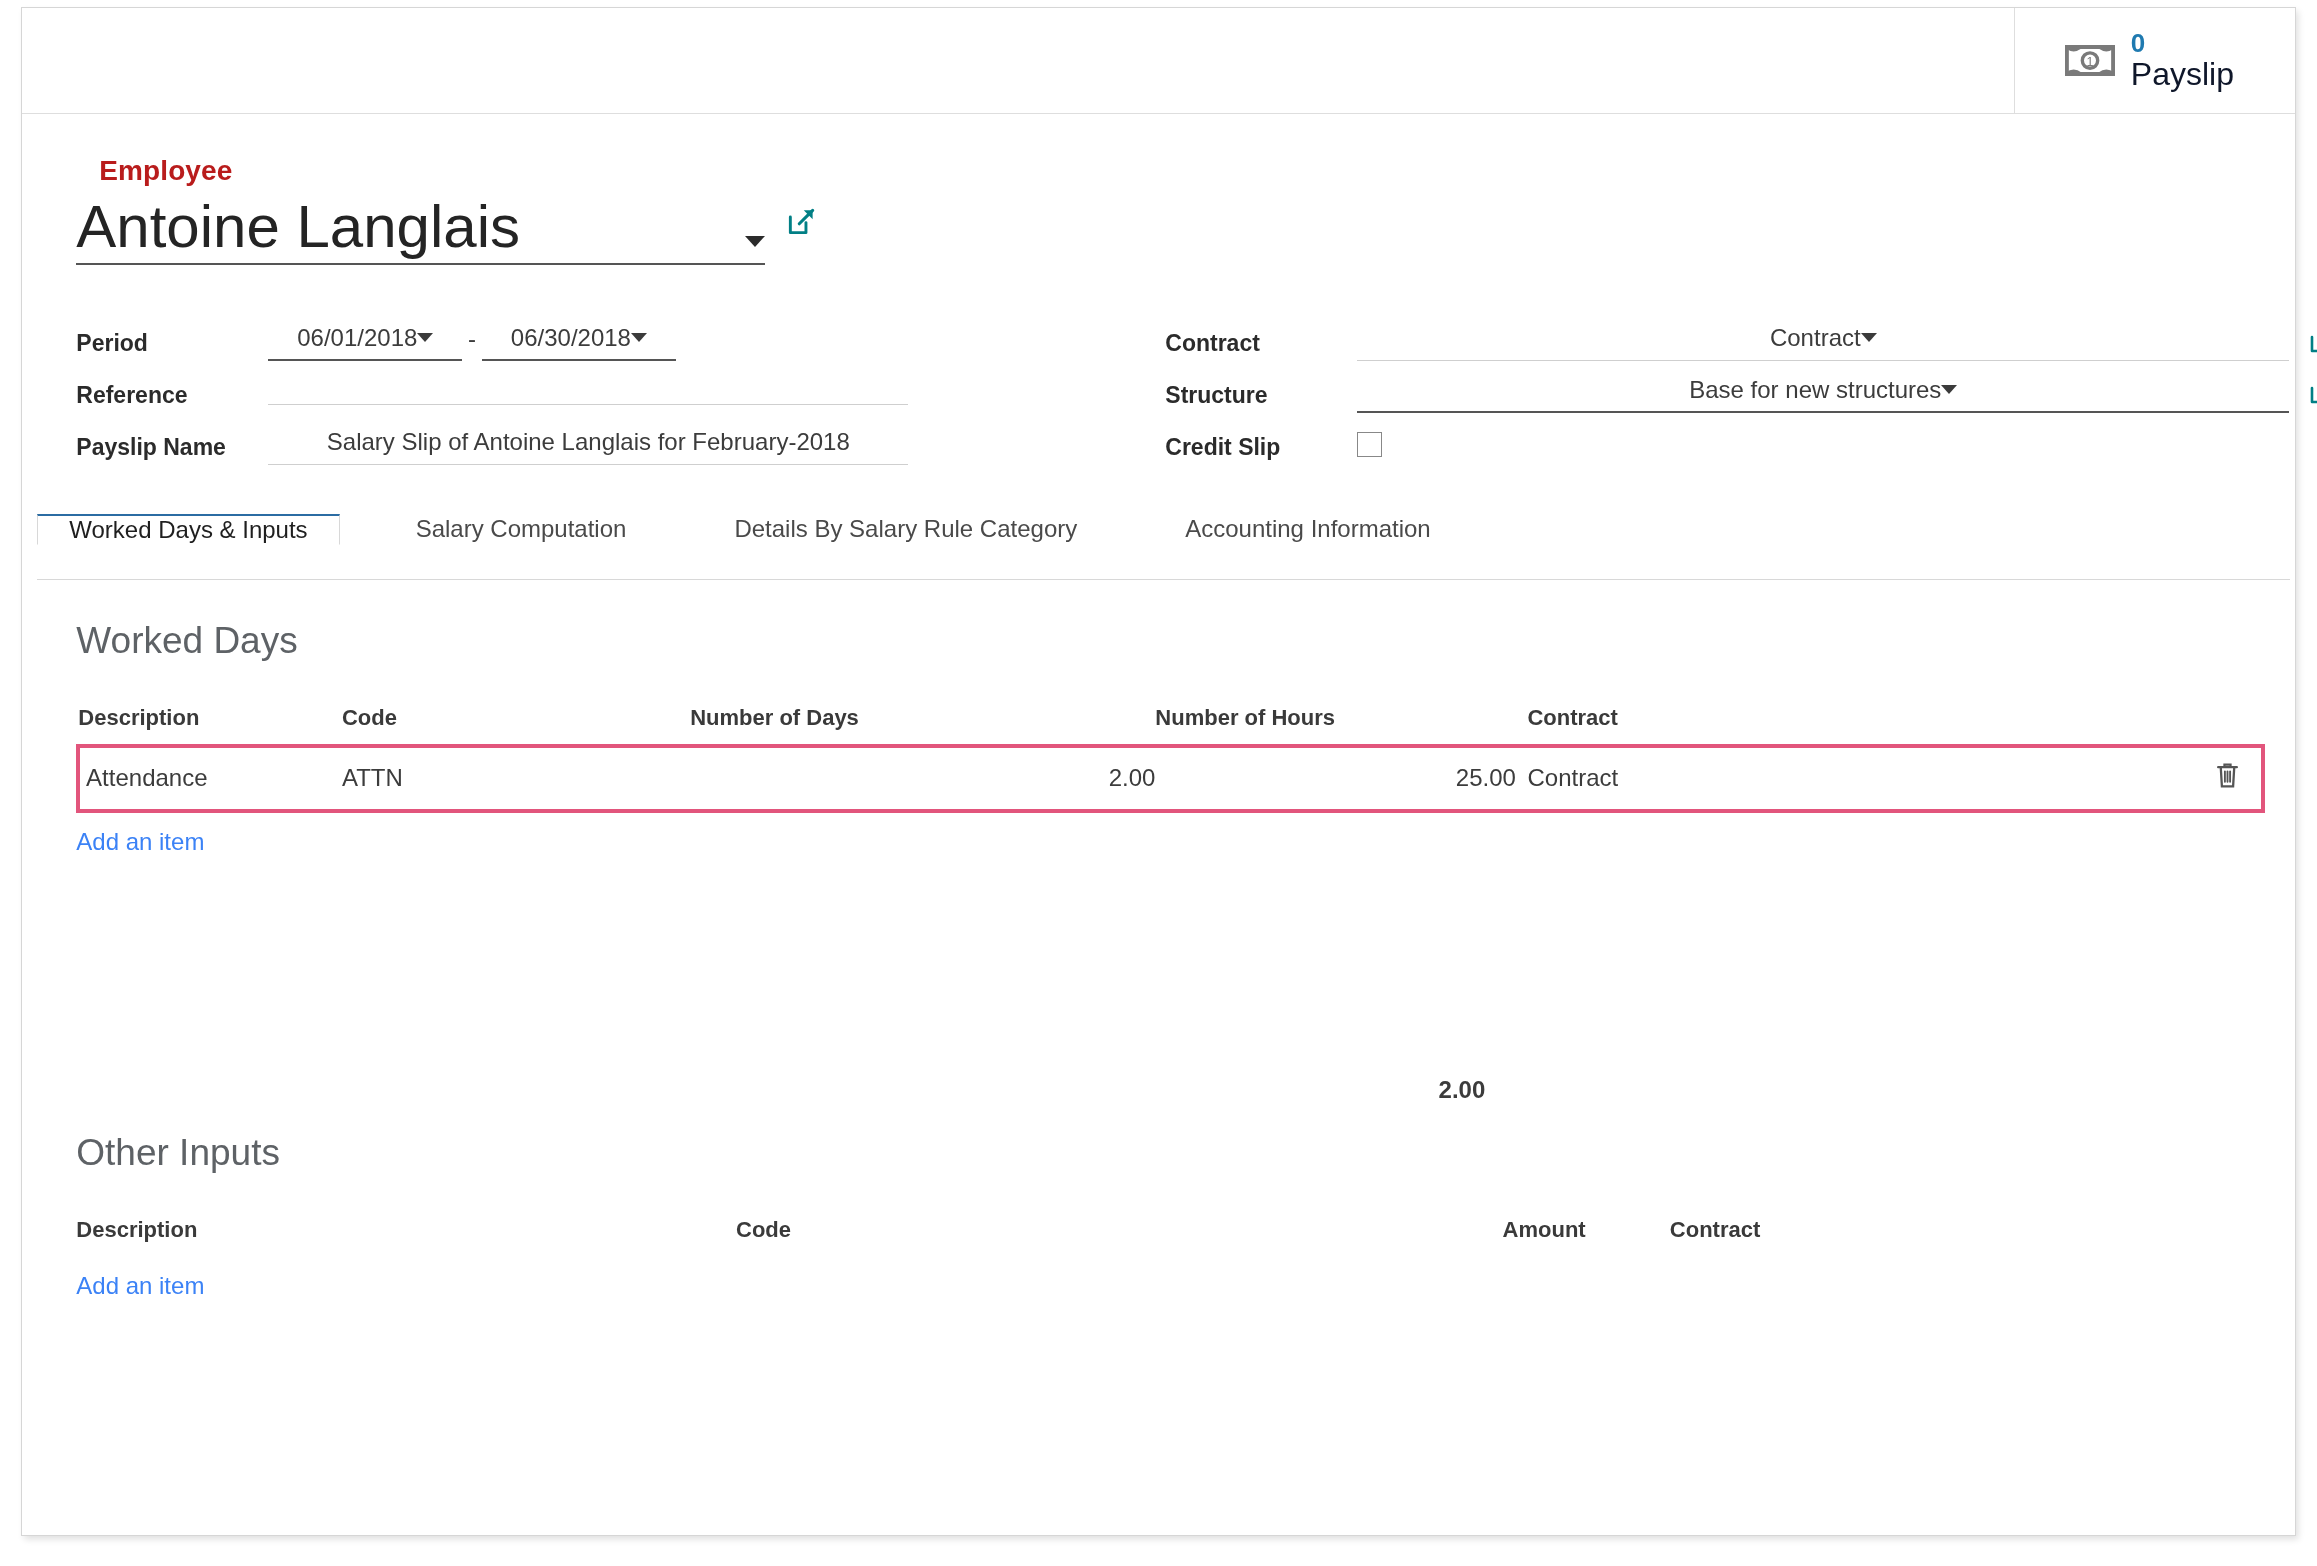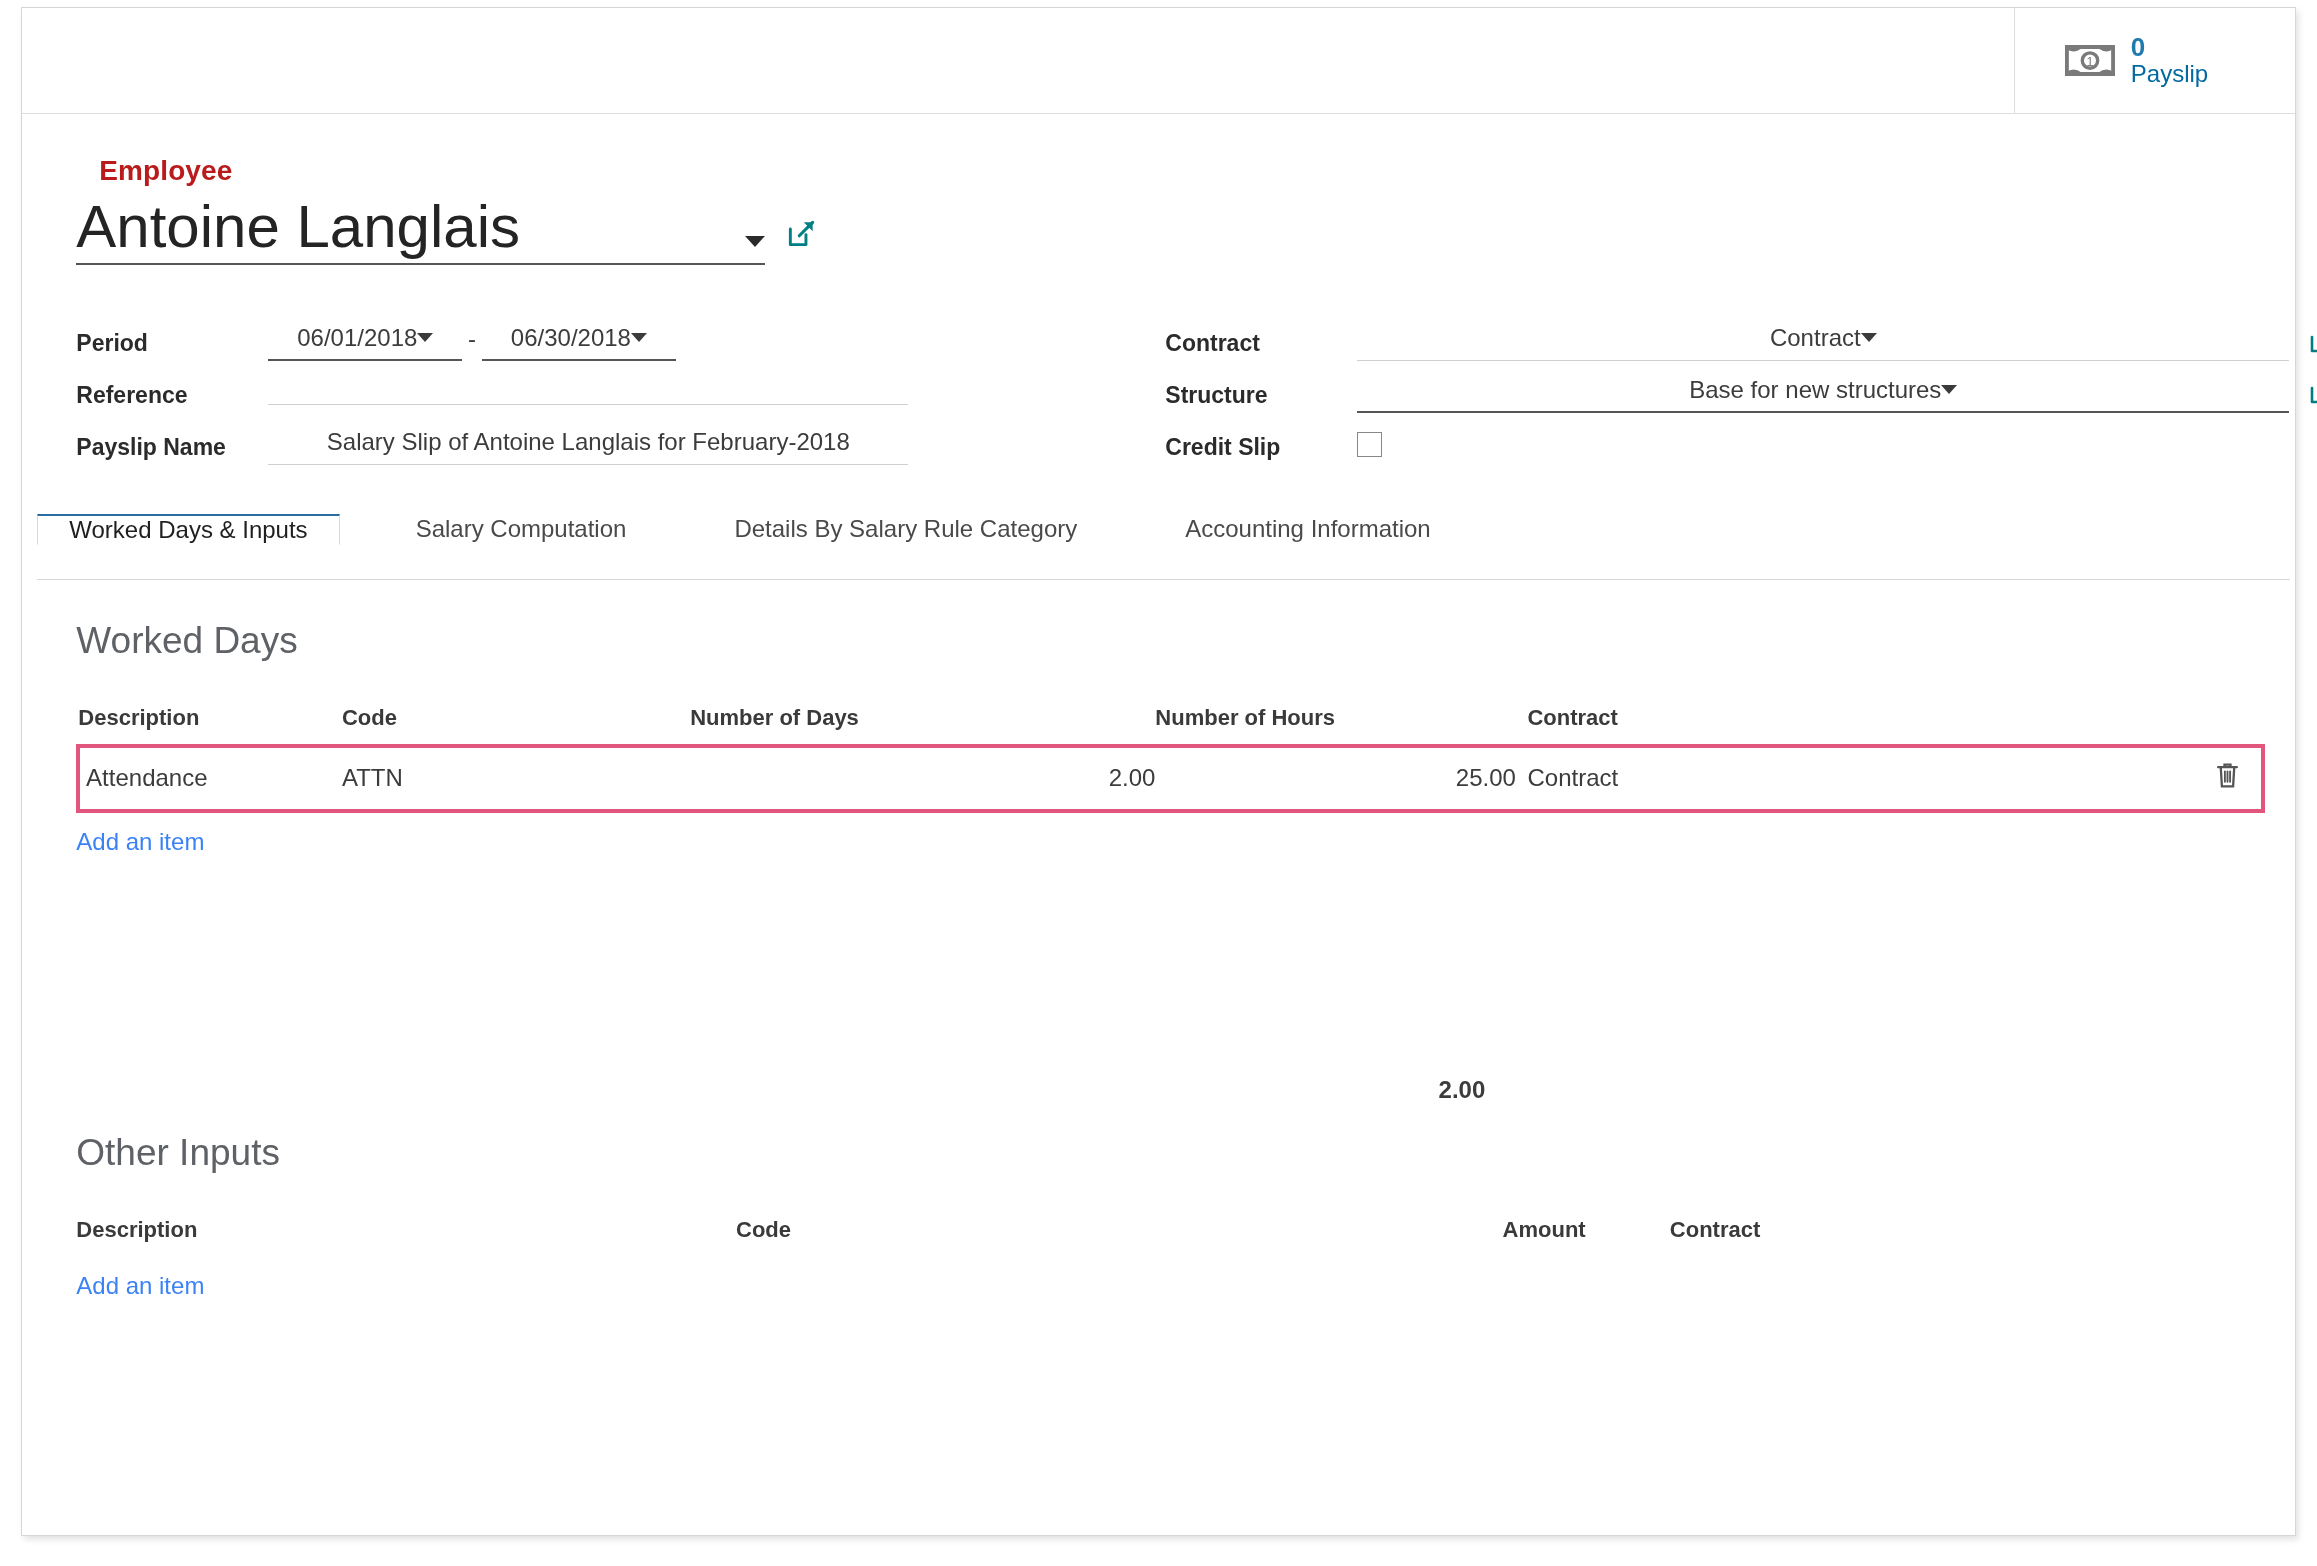--- a/index.html
+++ b/index.html
@@ -56,36 +56,36 @@
   .stat-text {
     margin-left: 15.5px;
     line-height: 1.08;
   }
   .stat-value {
     font-size: 26px;
     font-weight: bold;
     color: #1f7ab0;
   }
   .stat-label {
-    font-size: 24px;
-    color: #0369a1;
+    font-size: 32px;
+    color: #0f172a;
   }
 
   
   .title-block { position: absolute; left: 54px; top: 147px; }
   .field-label-top {
     font-size: 28px;
     font-weight: bold;
     color: #b91c1c;
     letter-spacing: 0.1px;
     margin-left: 23px;
   }
   .title-row {
     display: flex;
-    align-items: flex-end;
+    align-items: center;
     margin-top: 7.8px;
   }
   .title-input {
     width: 689px;
     border-bottom: 2.9px solid #555555;
     padding-bottom: 5.8px;
     display: flex;
     align-items: baseline;
     justify-content: space-between;
   }

